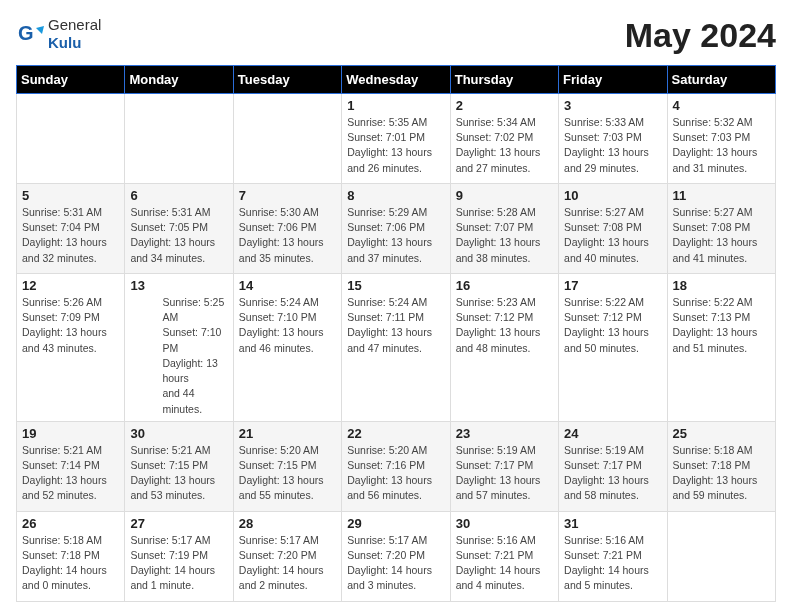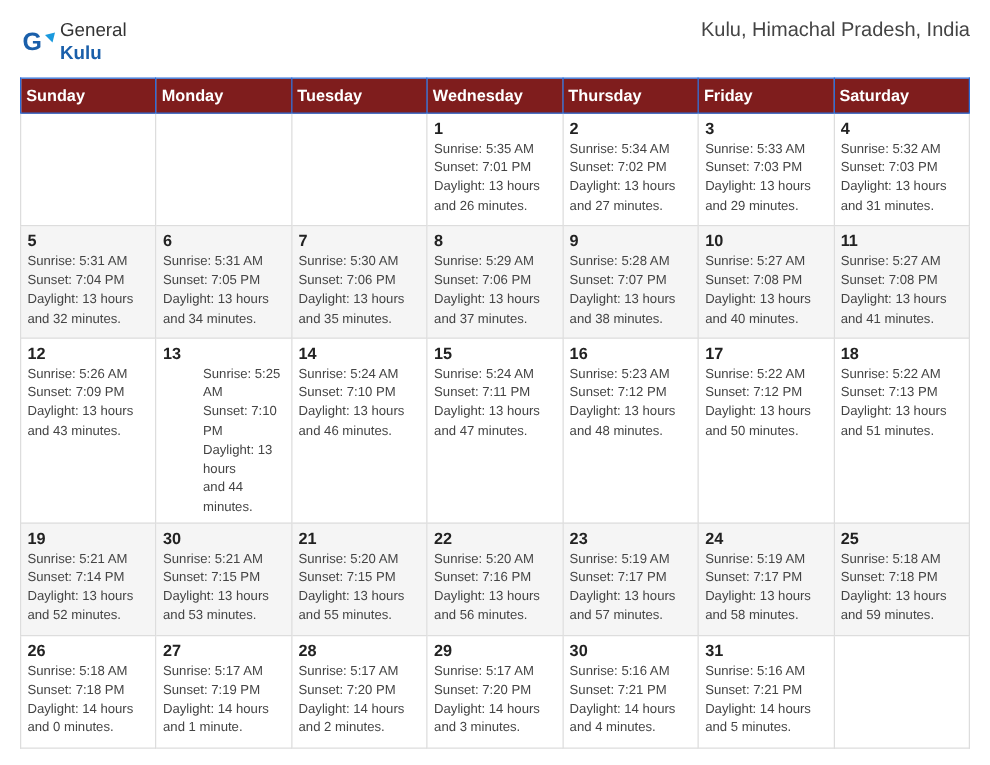--- a/index.html
+++ b/index.html
@@ -47,21 +47,21 @@
     .sub-title {
       font-size: 16px;
       color: #444;
     }
     table {
       width: 100%;
       border-collapse: collapse;
       table-layout: fixed;
     }
     thead tr {
-      background-color: #7f1d1d;
+      background-color: #000000;
       padding-left: 16px;
     }
     thead th {
       color: #fff;
       font-size: 13px;
       font-weight: bold;
       padding: 6px 4px;
       text-align: left;
       border: 1px solid #2a6dd9;
     }
@@ -106,21 +106,21 @@
       <text x="2" y="18" font-size="20" font-family="Arial" fill="#1a5faa" font-weight="bold">G</text>
 
       <polygon points="20,6 28,4 26,12" fill="#1a99dd"></polygon>
     </svg>
     <div>
       <span class="logo-text-general">General</span><br>
       <span class="logo-text-blue">Kulu</span>
     </div>
   </div>
   <div class="title-area">
-    <div class="sub-title">Kulu, Himachal Pradesh, India</div>
+    <div class="main-title">May 2024</div>
   </div>
 </div>
 
 <table>
   <thead>
     <tr>
       <th>Sunday</th>
       <th>Monday</th>
       <th>Tuesday</th>
       <th>Wednesday</th>

